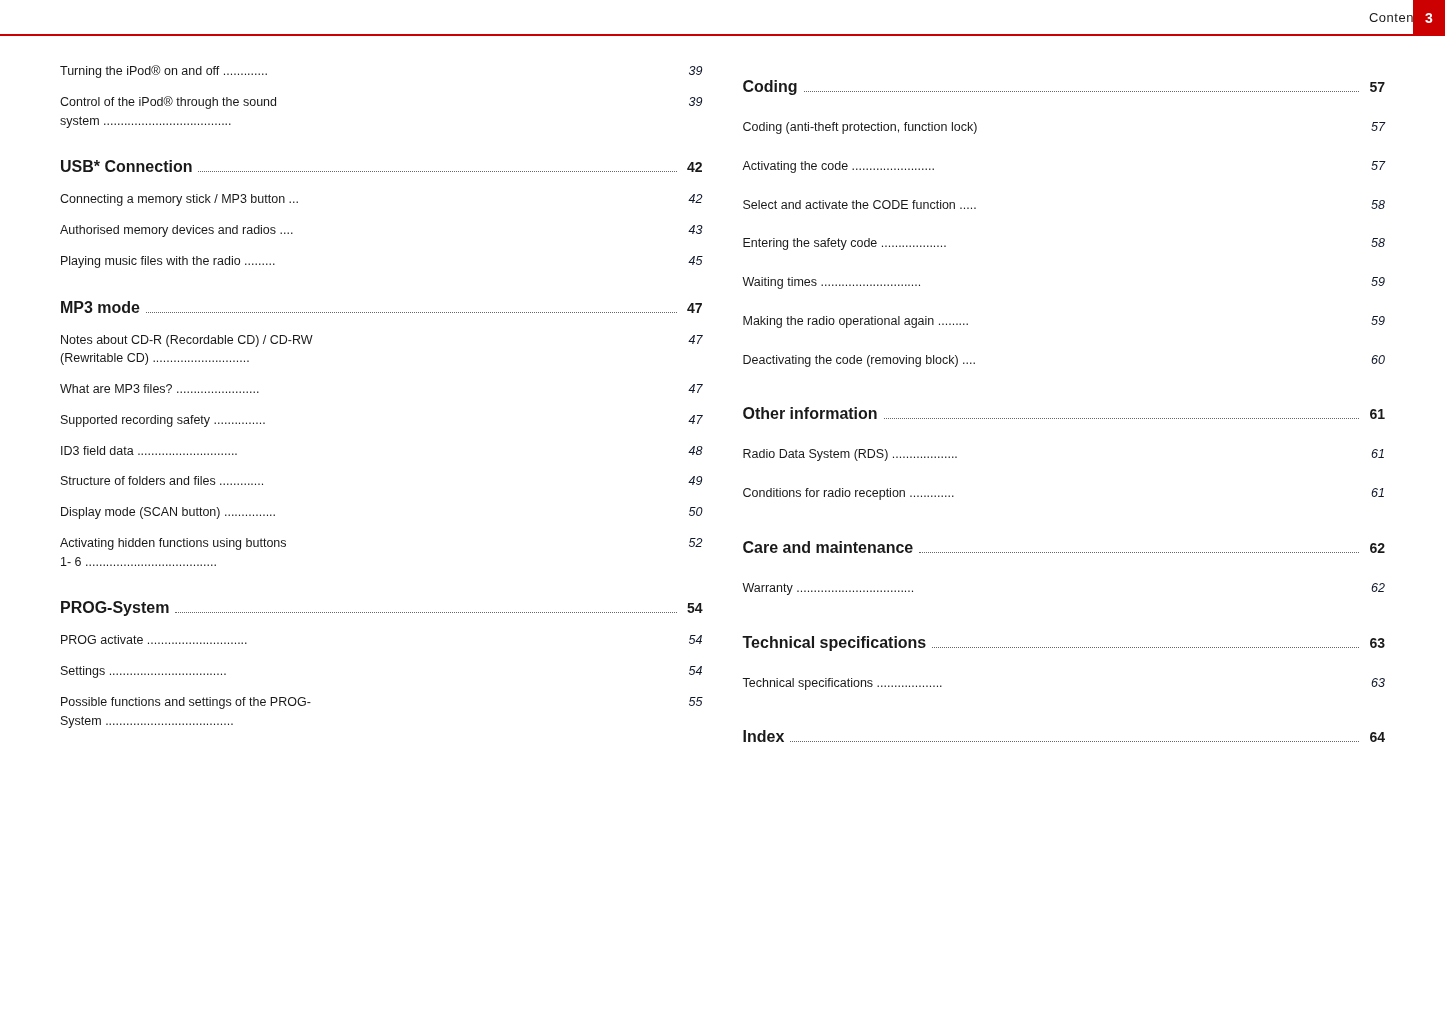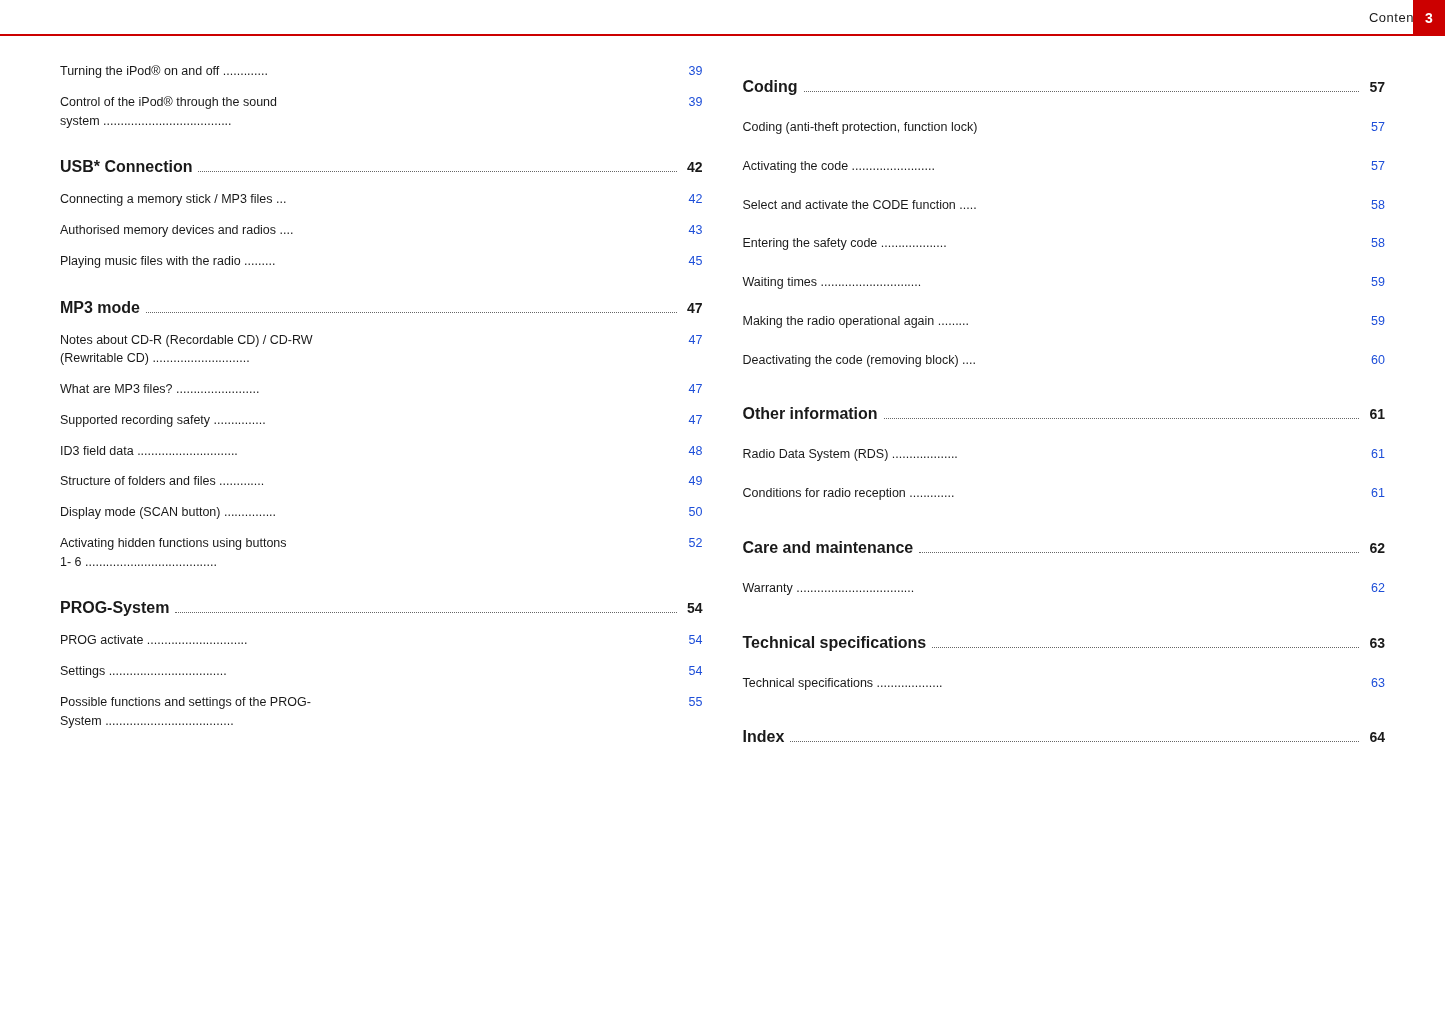--- a/index.html
+++ b/index.html
@@ -98,23 +98,24 @@
 
     .toc-entry-text {
       font-size: 12.5px;
       color: #1a1a1a;
       flex: 1;
       padding-right: 8px;
     }
 
     .toc-entry-page {
       font-size: 12.5px;
-      color: #1d4ed8;
+      color: #0f172a;
       min-width: 20px;
       text-align: right;
+      font-style: italic;
     }
 
     
     .section-header {
       display: flex;
       align-items: baseline;
       justify-content: space-between;
       margin-top: 18px;
       margin-bottom: 4px;
     }
@@ -155,21 +156,21 @@
         <span class="toc-entry-text">Control of the iPod® through the sound<br>system  .....................................</span>
         <span class="toc-entry-page">39</span>
       </div>
 
       <div class="section-header">
         <span class="section-title">USB* Connection</span>
         <span style="flex:1; border-bottom:1px dotted #666; margin:0 6px 4px 6px;"></span>
         <span class="section-page">42</span>
       </div>
       <div class="toc-entry">
-        <span class="toc-entry-text">Connecting a memory stick / MP3 files  ...</span>
+        <span class="toc-entry-text">Connecting a memory stick / MP3 button  ...</span>
         <span class="toc-entry-page">42</span>
       </div>
       <div class="toc-entry">
         <span class="toc-entry-text">Authorised memory devices and radios  ....</span>
         <span class="toc-entry-page">43</span>
       </div>
       <div class="toc-entry">
         <span class="toc-entry-text">Playing music files with the radio  .........</span>
         <span class="toc-entry-page">45</span>
       </div>

